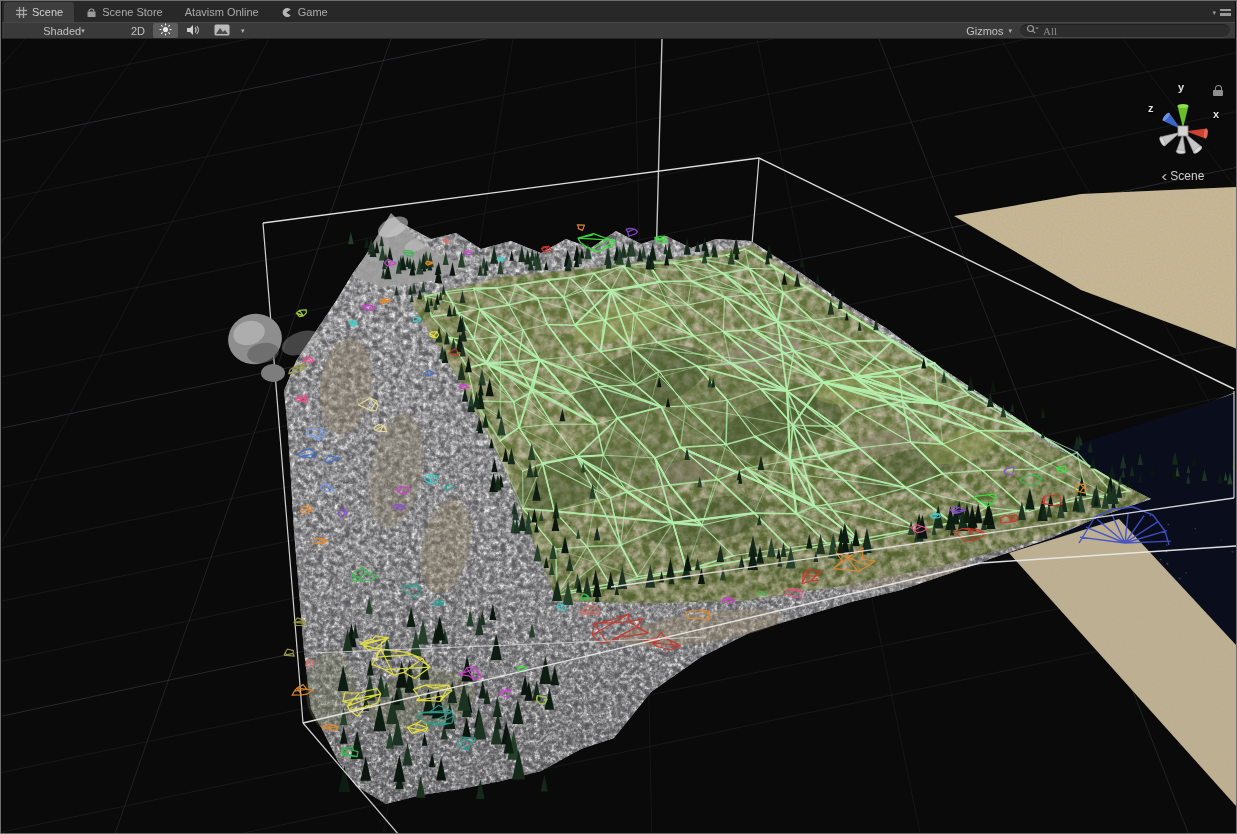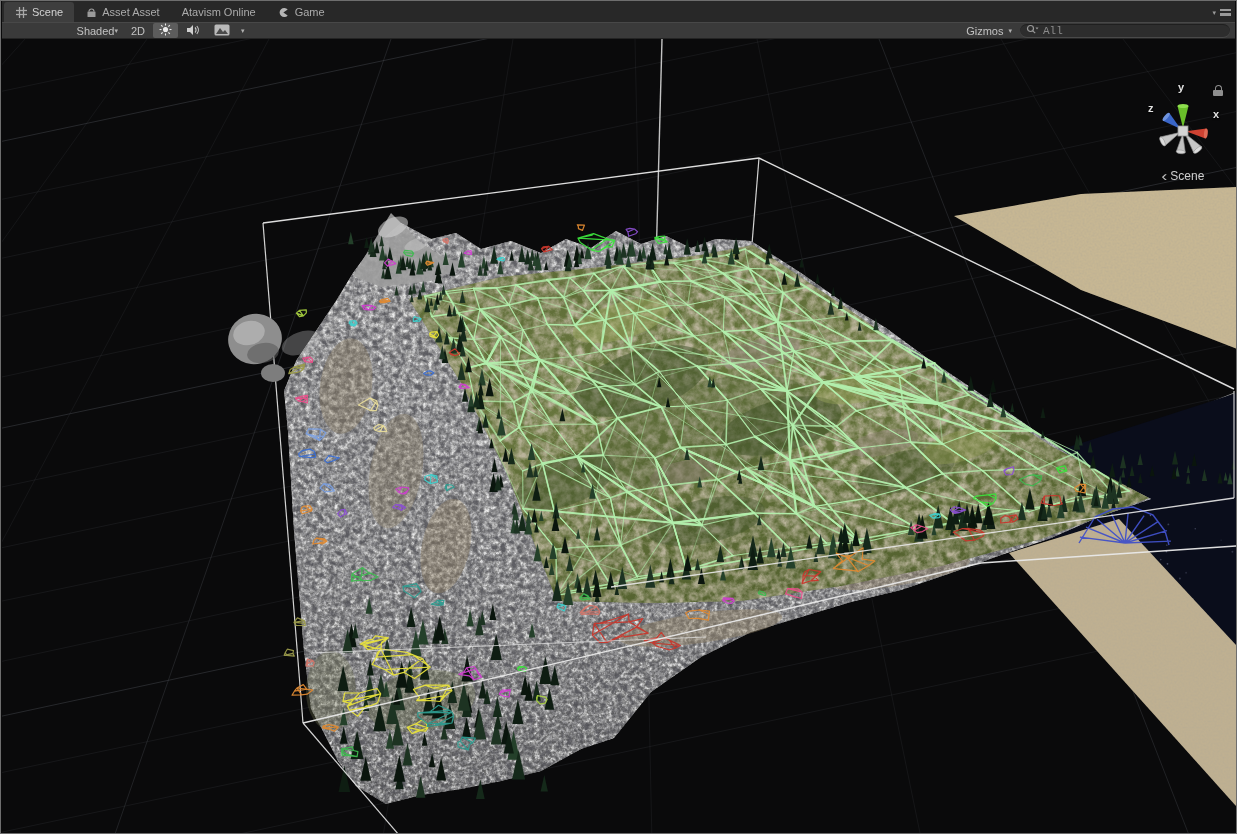--- a/index.html
+++ b/index.html
@@ -10,28 +10,28 @@
   .tabbar{position:absolute;left:1px;top:0;right:1px;height:21px;background:#282828;display:flex;align-items:flex-end;}
   .tab{height:20px;display:flex;align-items:center;gap:5px;padding:0 11px;color:#ababab;font-size:11px;cursor:default;}
   .tab.active{background:#3e3e3e;color:#d2d2d2;border-radius:3px 3px 0 0;margin-left:2px;}
   .tab .ticon{display:inline-flex;width:12px;height:12px;align-items:center;justify-content:center;}
   .tabmenu{position:absolute;right:4px;top:8px;display:flex;align-items:center;gap:4px;color:#9a9a9a;}
   .tm-arrow{font-size:7px;line-height:1;}
   .tm-burger{width:11px;height:7px;border-top:2px solid #9a9a9a;border-bottom:2px solid #9a9a9a;position:relative;}
   .tm-burger:before{content:"";position:absolute;left:0;right:0;top:1.5px;height:2px;background:#9a9a9a;}
   
   .toolbar{position:absolute;left:1px;top:21px;right:1px;height:17px;background:#3a3a3a;border-top:1px solid #484848;border-bottom:1px solid #242424;display:flex;align-items:center;font-size:11px;color:#c2c2c2;}
-  .shaded{width:122px;display:flex;align-items:center;justify-content:flex-end;padding:0 6px 0 8px;height:15px;}
+  .shaded{width:122px;display:flex;align-items:center;justify-content:center;padding:0 6px 0 8px;height:15px;}
   .dd-arrow{font-size:7px;color:#b0b0b0;line-height:1;}
   .tbtn{height:15px;display:flex;align-items:center;justify-content:center;padding:0 6px;border-radius:2px;margin:0 1px;}
   .tbtn.active{background:#5c5c5c;}
   .spacer{flex:1;}
   .gizmosbtn{display:flex;align-items:center;gap:5px;padding:8px 8px;height:15px;}
   .search{width:210px;height:14px;margin-right:5px;background:#2d2d2d;border-radius:8px;border-top:1px solid #1f1f1f;border-bottom:1px solid #4a4a4a;display:flex;align-items:center;padding:0 6px;gap:2px;}
-  .search input{background:transparent;border:none;outline:none;color:#bbb;font-size:11px;width:150px;font-family:Liberation Mono, monospace;}
+  .search input{background:transparent;border:none;outline:none;color:#bbb;font-size:11px;width:150px;font-family:Liberation Serif, serif;}
   .search input::placeholder{color:#8b8b8b;}
   
   .viewport{position:absolute;left:1px;top:38px;right:1px;bottom:1px;background:#0a0a0b;}
   .viewport svg{display:block;}
   
   .axisgizmo{position:absolute;left:1125px;top:40px;width:112px;height:112px;}
   .axisgizmo .lbl{position:absolute;color:#e2e2e2;font-size:11px;font-weight:bold;text-shadow:0 1px 2px #000;}
   .persp{position:absolute;left:1138px;top:130px;width:86px;text-align:center;color:#cfcfcf;font-size:12px;display:flex;align-items:center;justify-content:center;gap:4px;}
   .persp .chev{color:#c0c0c0;font-size:14px;line-height:1;transform:scaleX(1.3);}
   .lockicon{position:absolute;left:1211px;top:46px;width:10px;height:11px;}
@@ -57,21 +57,21 @@
       </span>
       <span>Scene</span>
     </div>
     <div class="tab">
       <span class="ticon">
         <svg width="11" height="11" viewBox="0 0 11 11">
             <path d="M3,4.5 A2.5,2.5 0 0 1 8,4.5" fill="none" stroke="#9a9a9a" stroke-width="1.2"></path>
             <rect x="1.5" y="4.5" width="8" height="5.5" rx="0.5" fill="#9a9a9a"></rect>
           </svg>
       </span>
-      <span>Asset Asset</span>
+      <span>Scene Store</span>
     </div>
     <div class="tab">
       <span>Atavism Online</span>
     </div>
     <div class="tab">
       <span class="ticon">
         <svg width="11" height="11" viewBox="0 0 12 12">
             <path d="M10.6,2.8 A5,5 0 1 0 10.6,9.2 L5.8,6 Z" fill="#b5b5b5"></path>
           </svg>
       </span>

